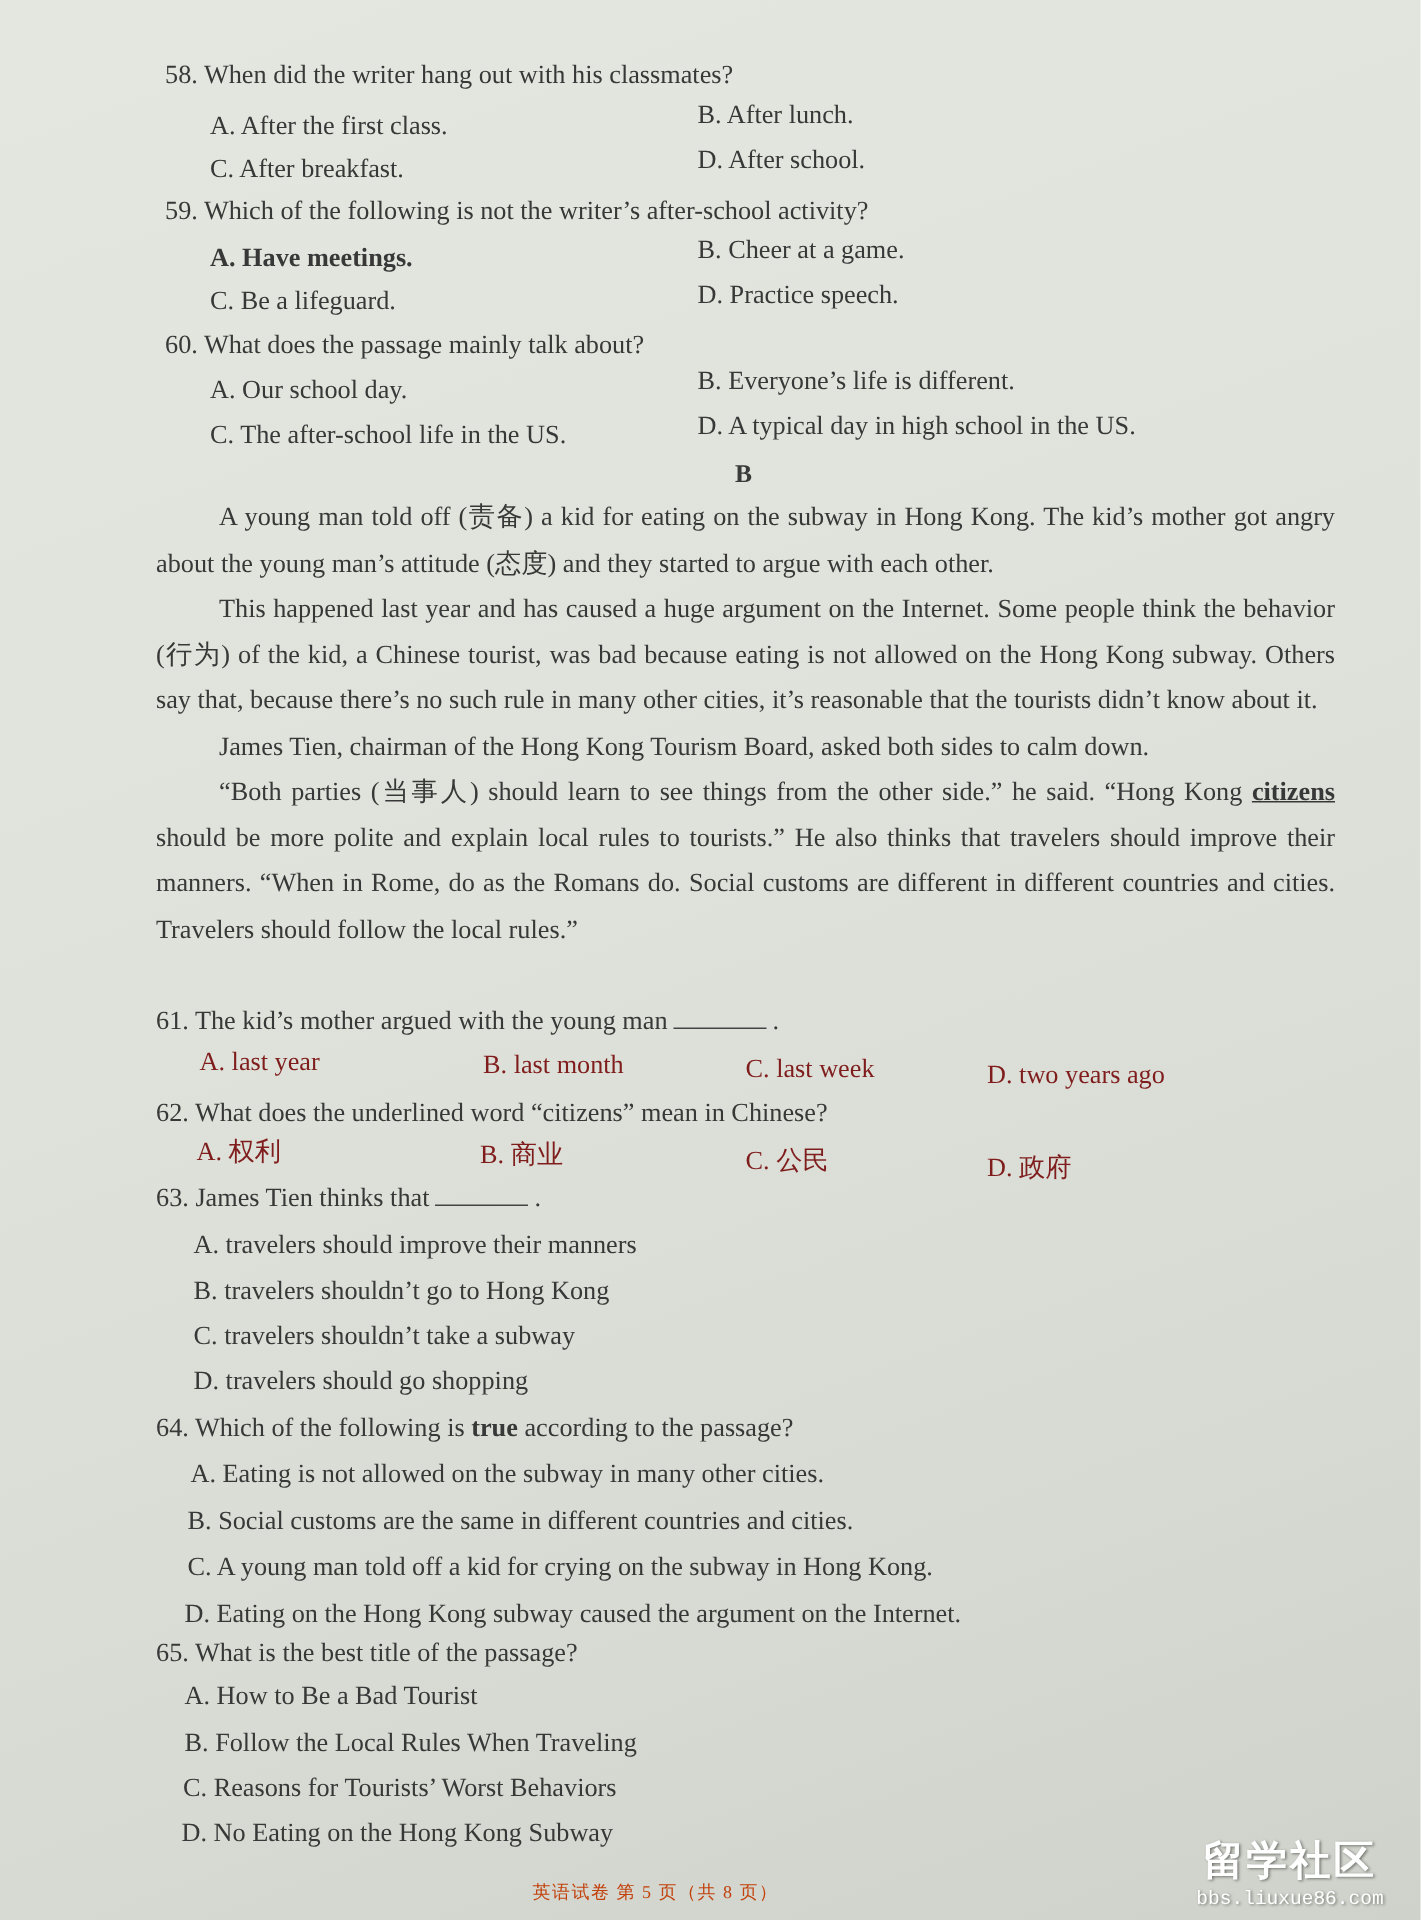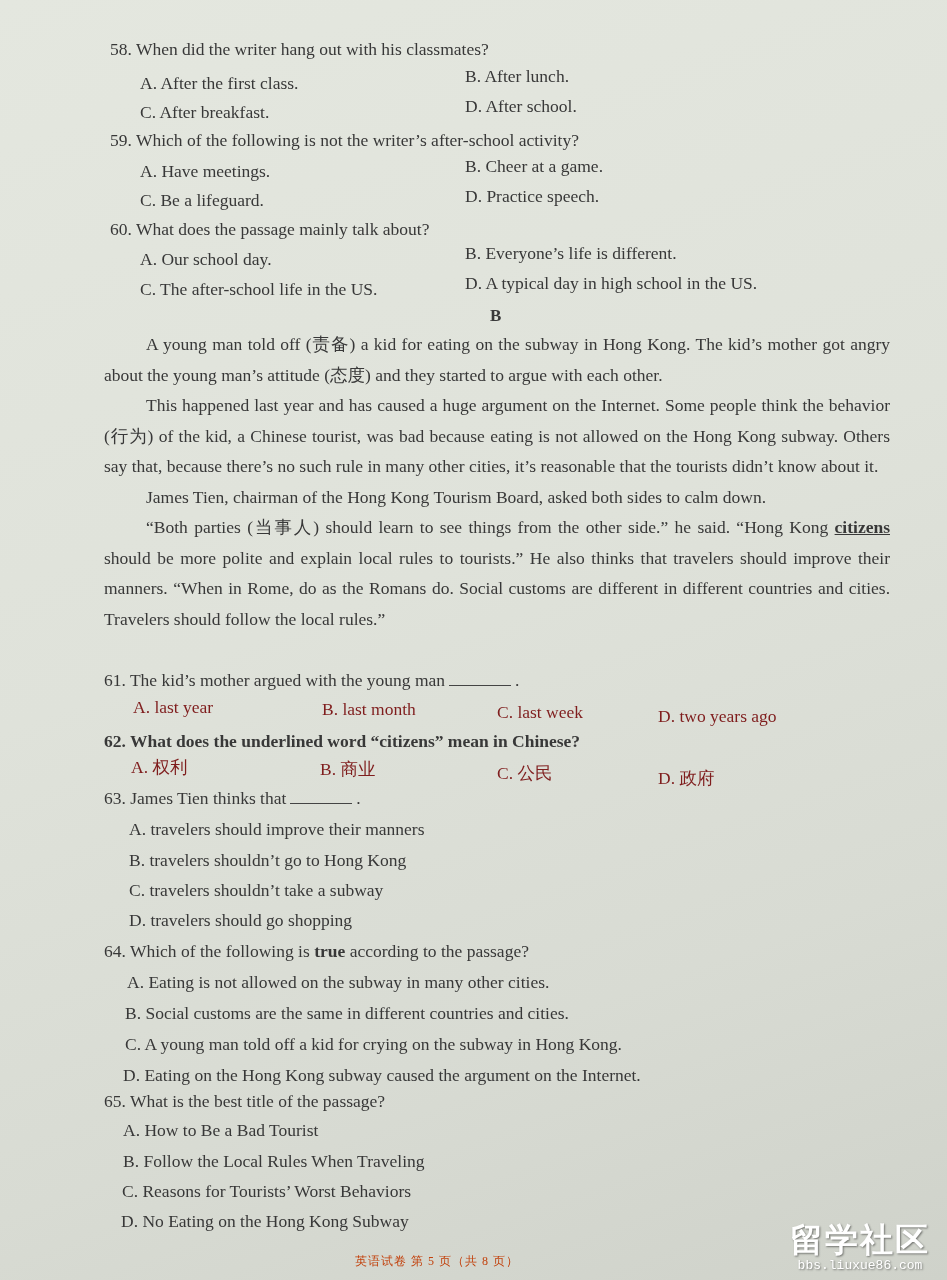--- a/index.html
+++ b/index.html
@@ -76,21 +76,21 @@
       position: absolute;
       left: 780px;
       top: 1206px;
       width: 160px;
       text-align: center;
       color: #ffffff;
       text-shadow: 1px 1px 2px rgba(0,0,0,0.45);
     }
     .wm-title {
       font-family: Liberation Sans, sans-serif;
-      font-size: 33px;
+      font-size: 27px;
       font-weight: bold;
       line-height: 36px;
       letter-spacing: 2px;
     }
     .wm-url {
       font-family: Liberation Mono, monospace;
       font-size: 13px;
       line-height: 16px;
     }
     .four-opt { position: absolute; font-size: 17.5px; white-space: nowrap; color:#7f1d1d; }
@@ -106,21 +106,21 @@
   </div>
   <div class="line opt-l" style="top:56px;">A. After the first class.</div>
   <div class="line opt-r" style="top:49px;">B. After lunch.</div>
   <div class="line opt-l" style="top:85px;">C. After breakfast.</div>
   <div class="line opt-r" style="top:79px;">D. After school.</div>
 
   <div class="line q" style="top:113px;">
     <span>59.</span>
     <span>Which of the following is not the writer’s after-school activity?</span>
   </div>
-  <div class="line opt-l" style="top:144px;">A. Have meetings.</div>
+  <div class="line opt-l" style="top:144px;font-weight:bold;">A. Have meetings.</div>
   <div class="line opt-r" style="top:139px;">B. Cheer at a game.</div>
   <div class="line opt-l" style="top:173px;">C. Be a lifeguard.</div>
   <div class="line opt-r" style="top:169px;">D. Practice speech.</div>
 
   <div class="line q" style="top:202px;">
     <span>60.</span>
     <span>What does the passage mainly talk about?</span>
   </div>
   <div class="line opt-l" style="top:232px;">A. Our school day.</div>
   <div class="line opt-r" style="top:226px;">B. Everyone’s life is different.</div>
@@ -137,21 +137,21 @@
   </div>
 
   <div class="line" style="left:104px; top:653px;">
     <span>61. The kid’s mother argued with the young man</span><span class="blank"></span><span>.</span>
   </div>
   <div class="four-opt" style="left:133px; top:681px;">A. last year</div>
   <div class="four-opt" style="left:322px; top:683px;">B. last month</div>
   <div class="four-opt" style="left:497px; top:686px;">C. last week</div>
   <div class="four-opt" style="left:658px; top:690px;">D. two years ago</div>
 
-  <div class="line" style="left:104px; top:714px;font-weight:bold;">62. What does the underlined word “citizens” mean in Chinese?</div>
+  <div class="line" style="left:104px; top:714px;">62. What does the underlined word “citizens” mean in Chinese?</div>
   <div class="four-opt" style="left:131px; top:739px;">A.  权利</div>
   <div class="four-opt" style="left:320px; top:741px;">B.  商业</div>
   <div class="four-opt" style="left:497px; top:745px;">C.  公民</div>
   <div class="four-opt" style="left:658px; top:750px;">D.  政府</div>
 
   <div class="line" style="left:104px; top:771px;">
     <span>63. James Tien thinks that</span><span class="blank"></span><span>.</span>
   </div>
   <div class="line" style="left:129px; top:802px;">A. travelers should improve their manners</div>
   <div class="line" style="left:129px; top:833px;">B. travelers shouldn’t go to Hong Kong</div>

